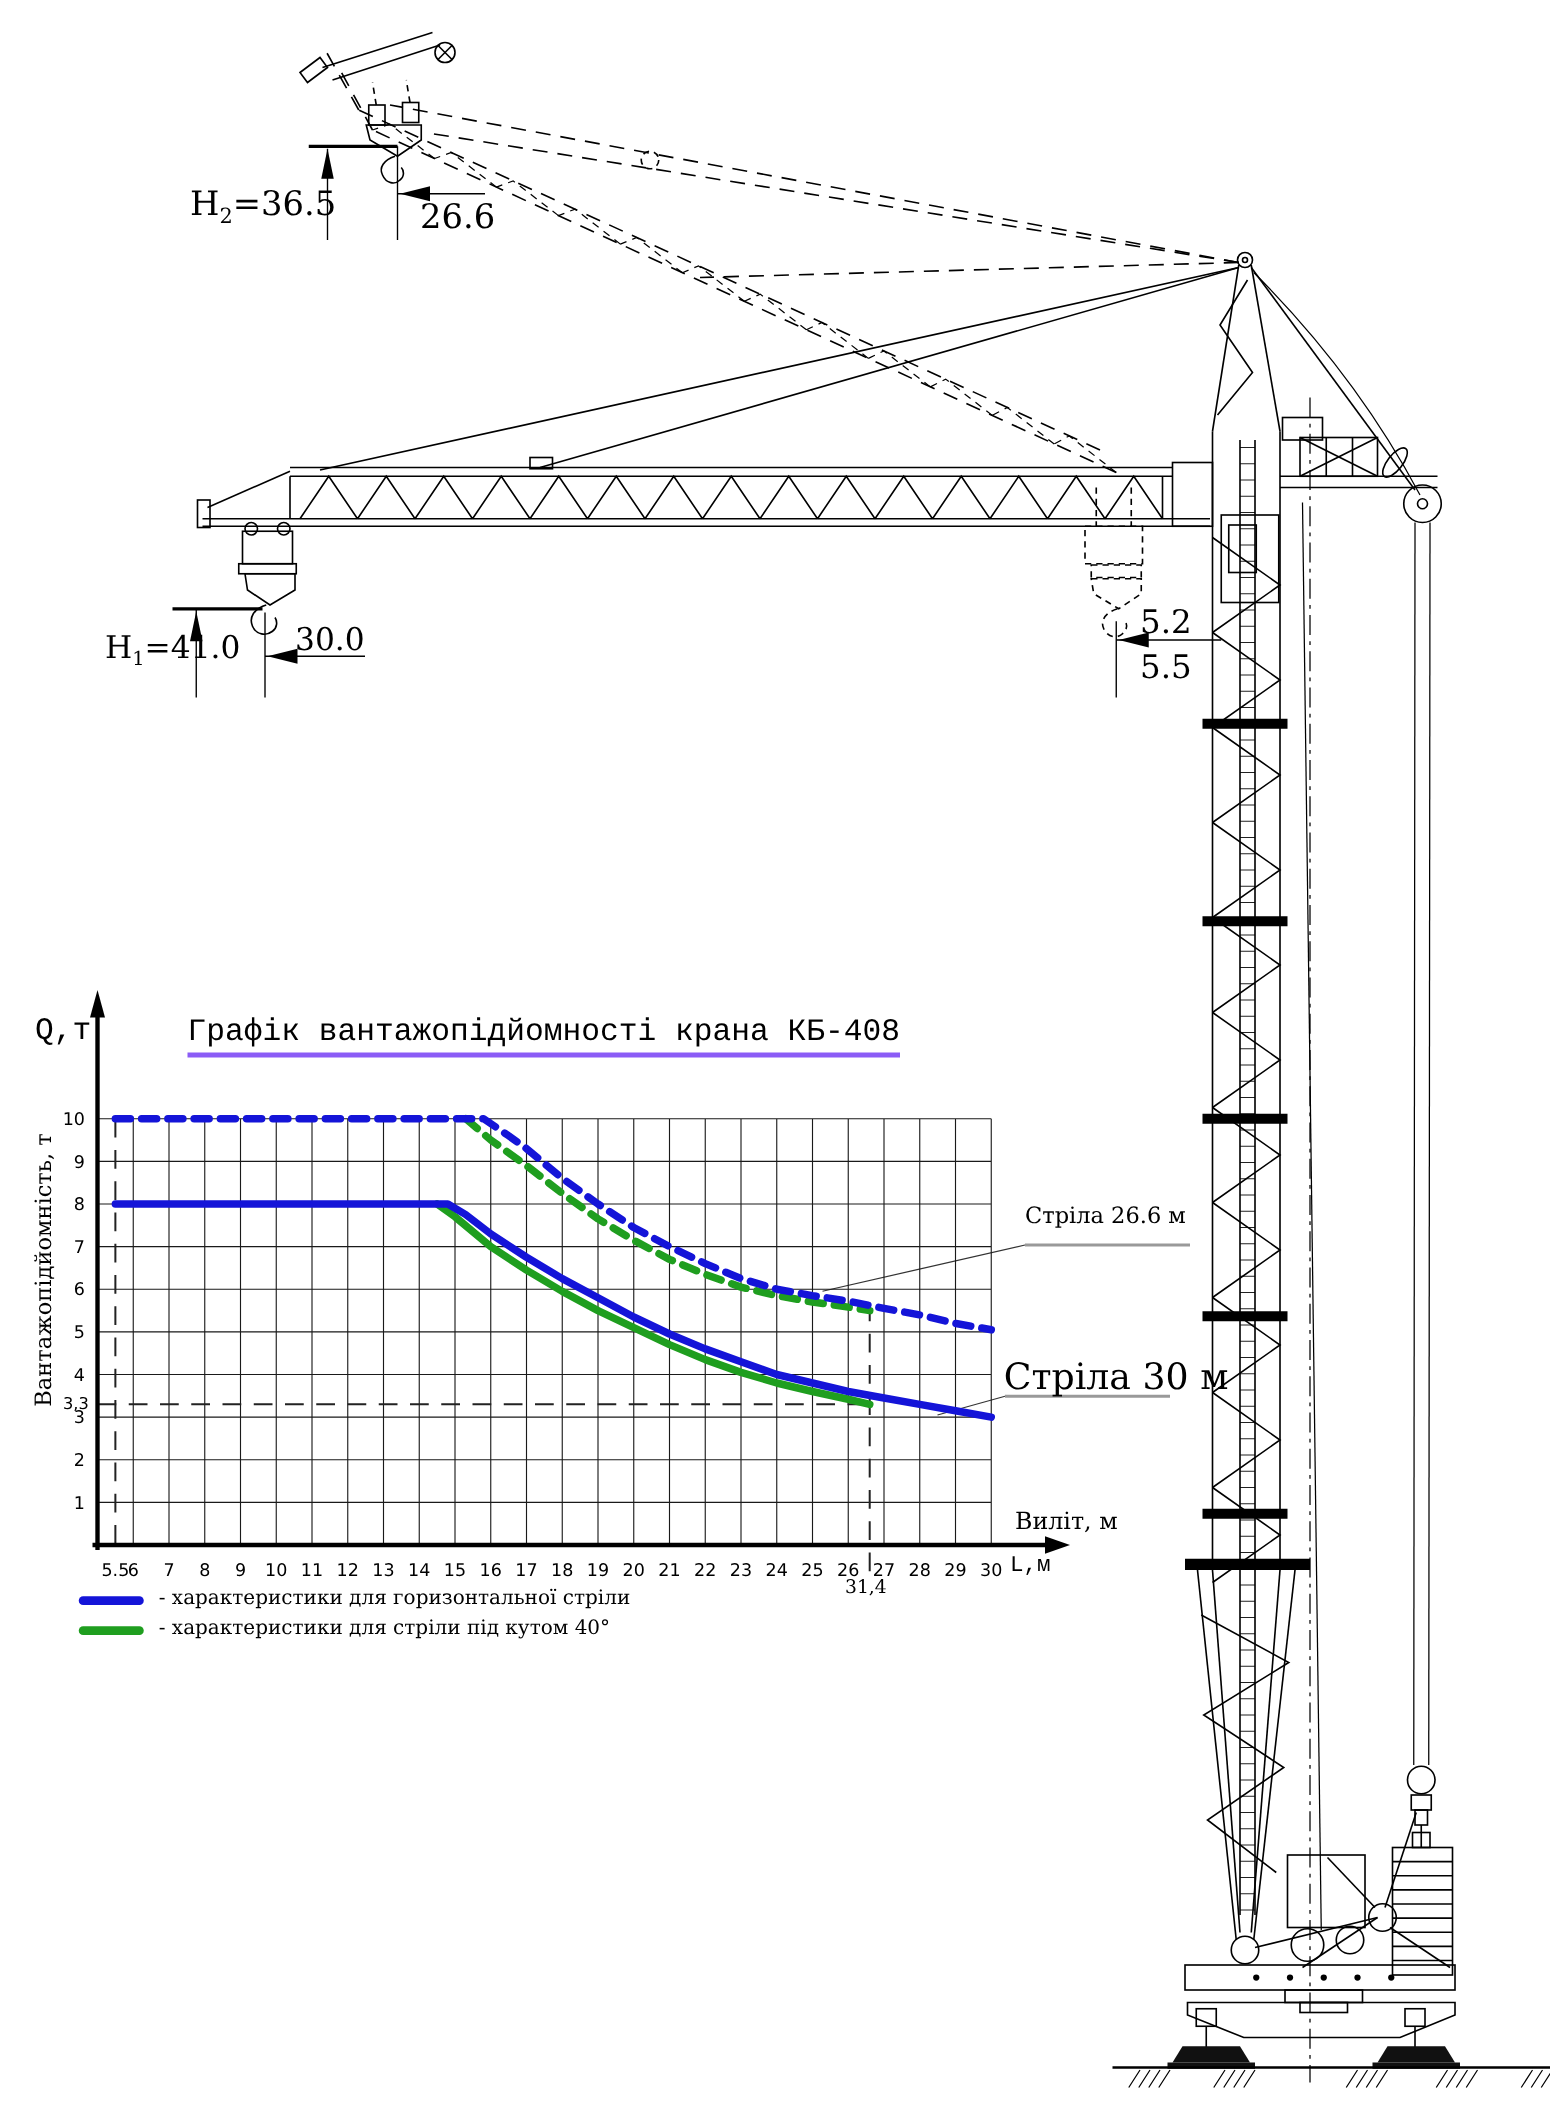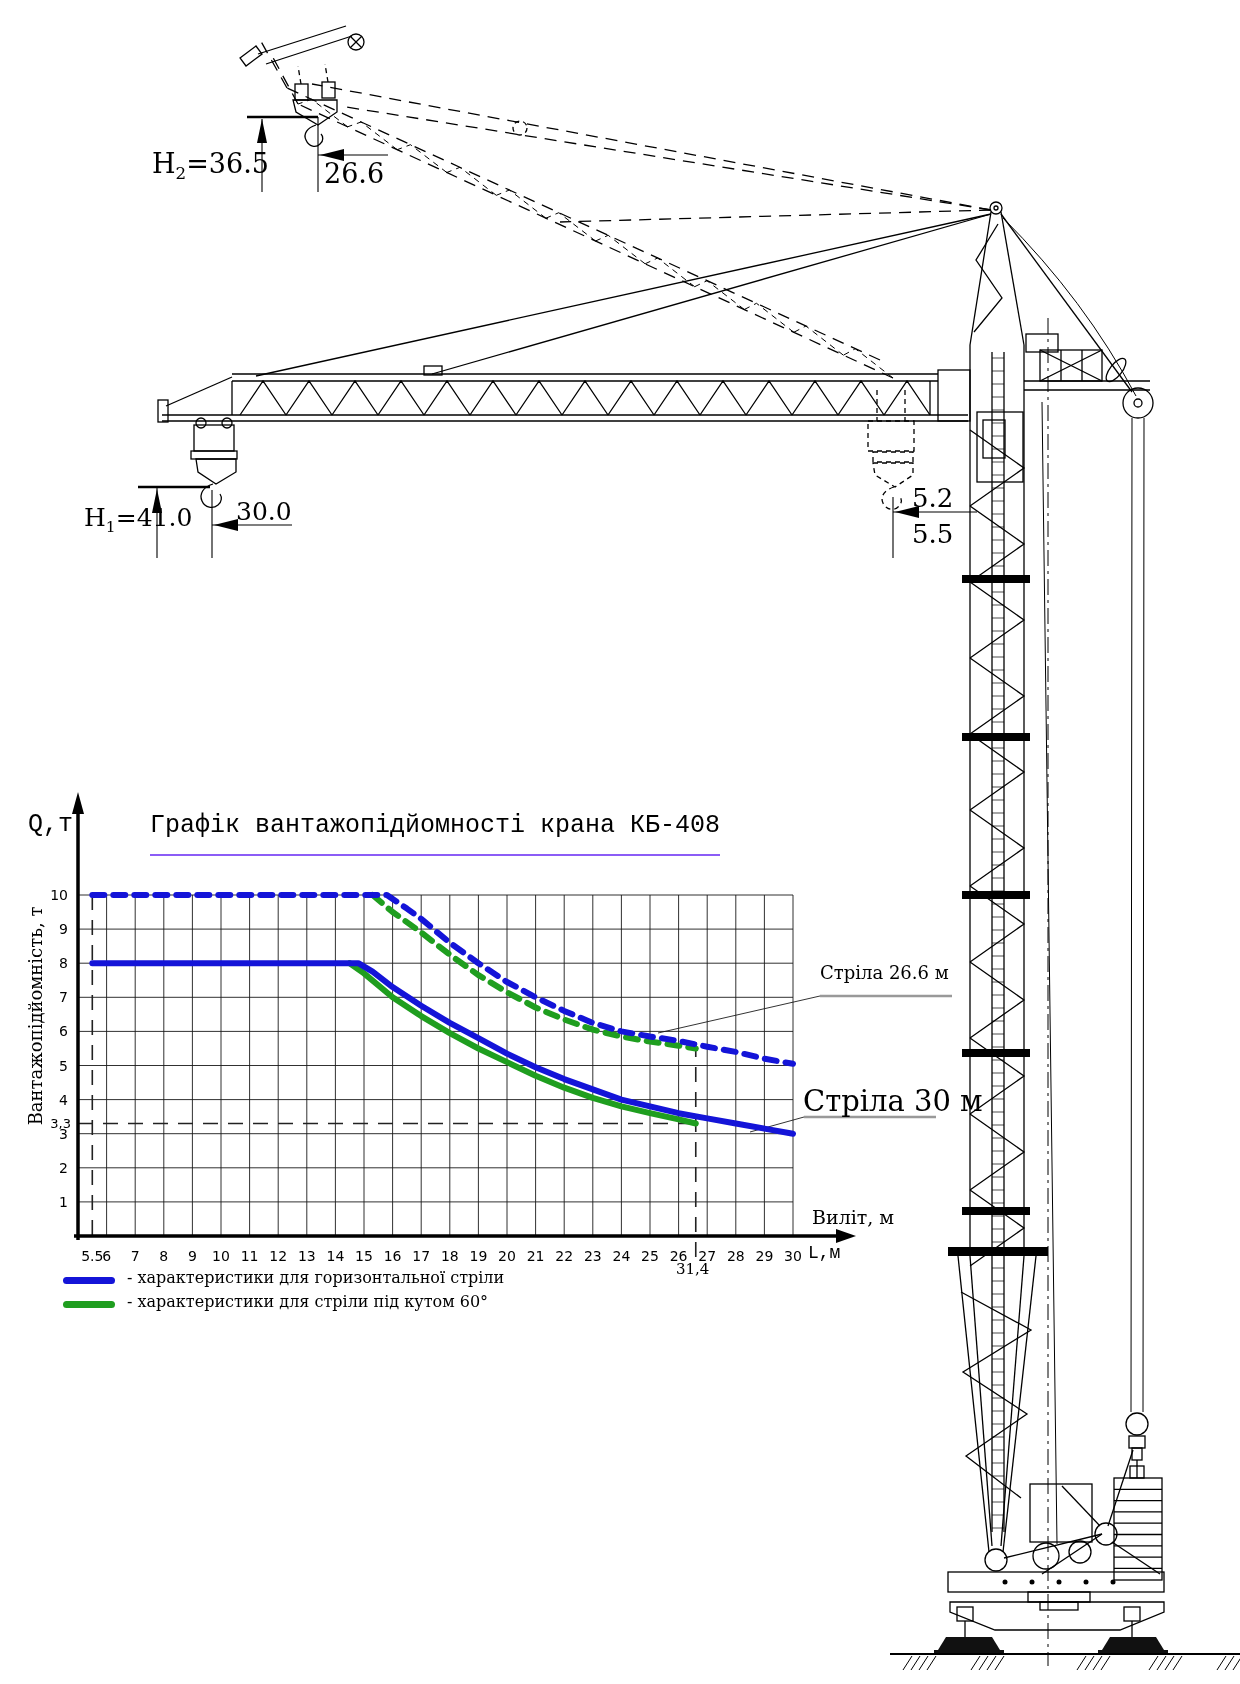--- a/index.html
+++ b/index.html
@@ -1,21 +1,21 @@
 <!DOCTYPE html>
 <html><head>
 <meta charset="utf-8">
 <style>
   html,body{margin:0;padding:0;background:#fff}
   #stage{position:relative;width:1240px;height:1684px;background:#fff;overflow:hidden;font-family:"DejaVu Sans","Liberation Sans",sans-serif}
   #scene{position:absolute;left:0;top:0}
   .t{position:absolute;white-space:nowrap;color:#000;line-height:1.05}
   .serif{font-family:"DejaVu Serif","Liberation Serif",serif}
   .sans{font-family:Liberation Mono, monospace}
-  .title-underline{border-bottom:2px solid #8b5cf6;padding-bottom:15px}
+  .title-underline{border-bottom:4px solid #8b5cf6;padding-bottom:3px}
   .rot{transform:translate(-50%,-50%) rotate(-90deg)}
   .legend-swatch{position:absolute;height:7px;width:52px;border-radius:4px;background:#888}
   .big{font-weight:bold;letter-spacing:4px}
   sub{font-size:62%}
   
   .k{stroke:#000;fill:none;stroke-width:1.3;stroke-linecap:butt}
   .fillk{fill:#000;stroke:none}
   .padfill{fill:#111;stroke:none}
   .dash{stroke-dasharray:12 8}
   .dashs{stroke-dasharray:5 4}
@@ -258,35 +258,35 @@
         <text x="68" y="900.0" class="tick" text-anchor="end">10</text>
         <text x="71" y="1127.5" class="tick" text-anchor="end" style="font-size:13px">3,3</text>
         <polyline points="349.7,963.2 364.0,973.4 392.6,997.3 421.2,1016.1 449.8,1033.1 478.4,1048.5 507.0,1062.1 535.6,1075.7 564.2,1087.7 592.8,1097.9 621.4,1106.4 650.0,1113.2 678.6,1119.4 695.8,1123.5" class="curve" stroke="#1f9e1f"></polyline>
         <polyline points="92.3,963.2 358.3,963.2 372.6,971.7 392.6,987.1 421.2,1005.8 449.8,1022.9 478.4,1038.2 507.0,1053.6 535.6,1067.2 564.2,1079.1 592.8,1089.4 621.4,1099.6 650.0,1106.4 678.6,1113.2 707.2,1118.4 735.8,1123.5 764.4,1128.6 793.0,1133.7" class="curve" stroke="#1414d8"></polyline>
         <polyline points="372.6,895.0 392.6,912.0 421.2,932.5 449.8,954.7 478.4,975.1 507.0,992.2 535.6,1007.5 564.2,1019.5 592.8,1029.7 621.4,1036.5 650.0,1041.6 678.6,1045.7 695.8,1048.5" class="curve dashed-curve" stroke="#1f9e1f"></polyline>
         <polyline points="92.3,895.0 386.9,895.0 406.9,908.6 421.2,918.9 449.8,942.7 478.4,963.2 507.0,982.0 535.6,997.3 564.2,1010.9 592.8,1022.9 621.4,1031.4 650.0,1036.5 678.6,1040.9 707.2,1046.7 735.8,1051.9 764.4,1058.7 793.0,1063.8" class="curve dashed-curve" stroke="#1414d8"></polyline>
       </g>
 </svg>
 
 <div class="t serif" style="left:152px;top:150px;font-size:27px"><span>H</span><sub>2</sub><span>=36.5</span></div>
-<div class="t serif" style="left:324px;top:160px;font-size:27px">26.6</div>
+<div class="t serif" style="left:336px;top:160px;font-size:27px">26.6</div>
 <div class="t serif" style="left:84px;top:505px;font-size:25px"><span>H</span><sub>1</sub><span>=41.0</span></div>
 <div class="t serif" style="left:236px;top:499px;font-size:25px">30.0</div>
 <div class="t serif" style="left:912px;top:485px;font-size:26px">5.2</div>
 <div class="t serif" style="left:912px;top:521px;font-size:26px">5.5</div>
 
 <div class="t sans title-underline" style="left:150px;top:813px;font-size:25px">Графік вантажопідйомності крана КБ-408</div>
 <div class="t sans" style="left:28px;top:812px;font-size:25px">Q,т</div>
 <div class="t serif rot" style="left:36px;top:1016px;font-size:18px">Вантажопідйомність, т</div>
 <div class="t serif" style="left:812px;top:1208px;font-size:19px">Виліт, м</div>
 <div class="t sans" style="left:808px;top:1244px;font-size:18px">L,м</div>
 <div class="t serif" style="left:676px;top:1262px;font-size:15px">31,4</div>
 
 <div class="t serif" style="left:820px;top:964px;font-size:18px">Стріла 26.6 м</div>
 <div class="t serif" style="left:803px;top:1086px;font-size:29px">Стріла 30 м</div>
 
 <div class="legend-swatch" style="left: 63px; top: 1277px; background: rgb(20, 20, 216);"></div>
 <div class="t serif" style="left:127px;top:1270px;font-size:16px">- характеристики для горизонтальної стріли</div>
 <div class="legend-swatch" style="left: 63px; top: 1301px; background: rgb(31, 158, 31);"></div>
-<div class="t serif" style="left:127px;top:1294px;font-size:16px">- характеристики для стріли під кутом 60°</div>
+<div class="t serif" style="left:127px;top:1294px;font-size:16px">- характеристики для стріли під кутом 40°</div>
 
 
 </div>
 
 </body></html>

